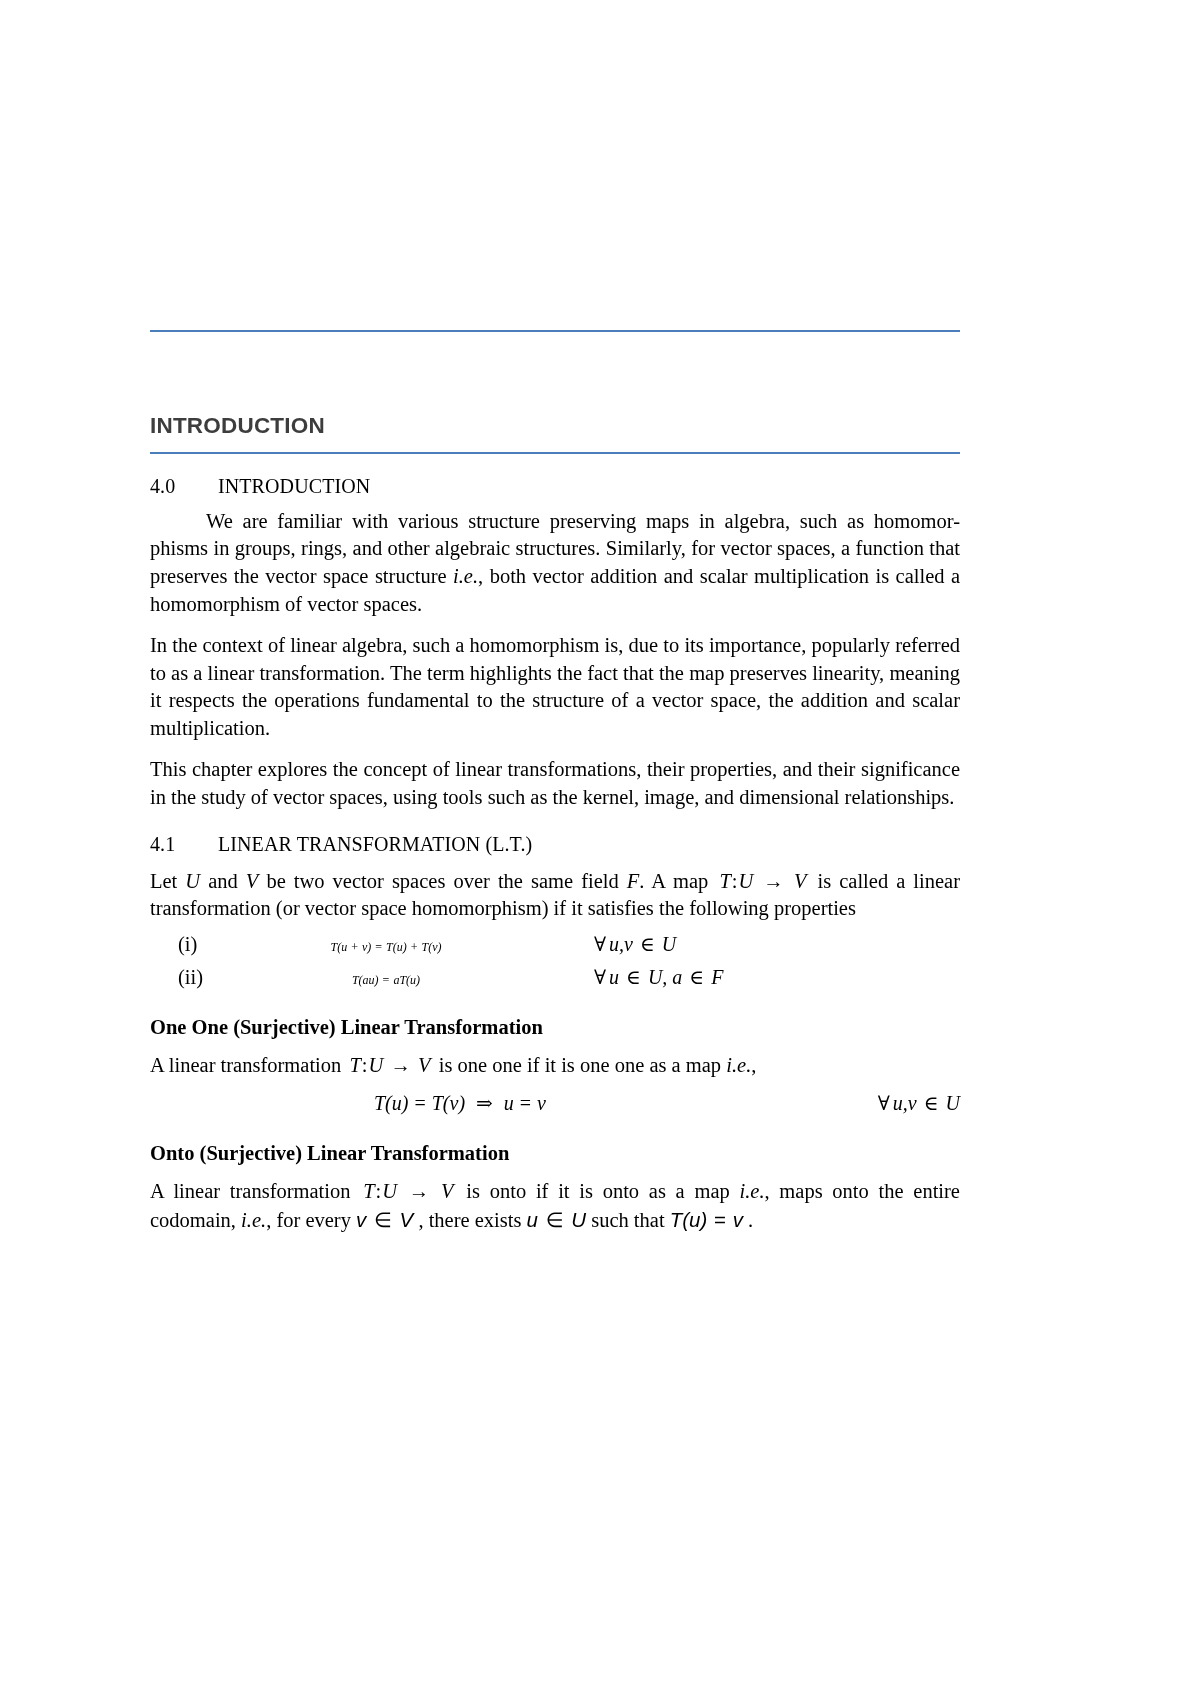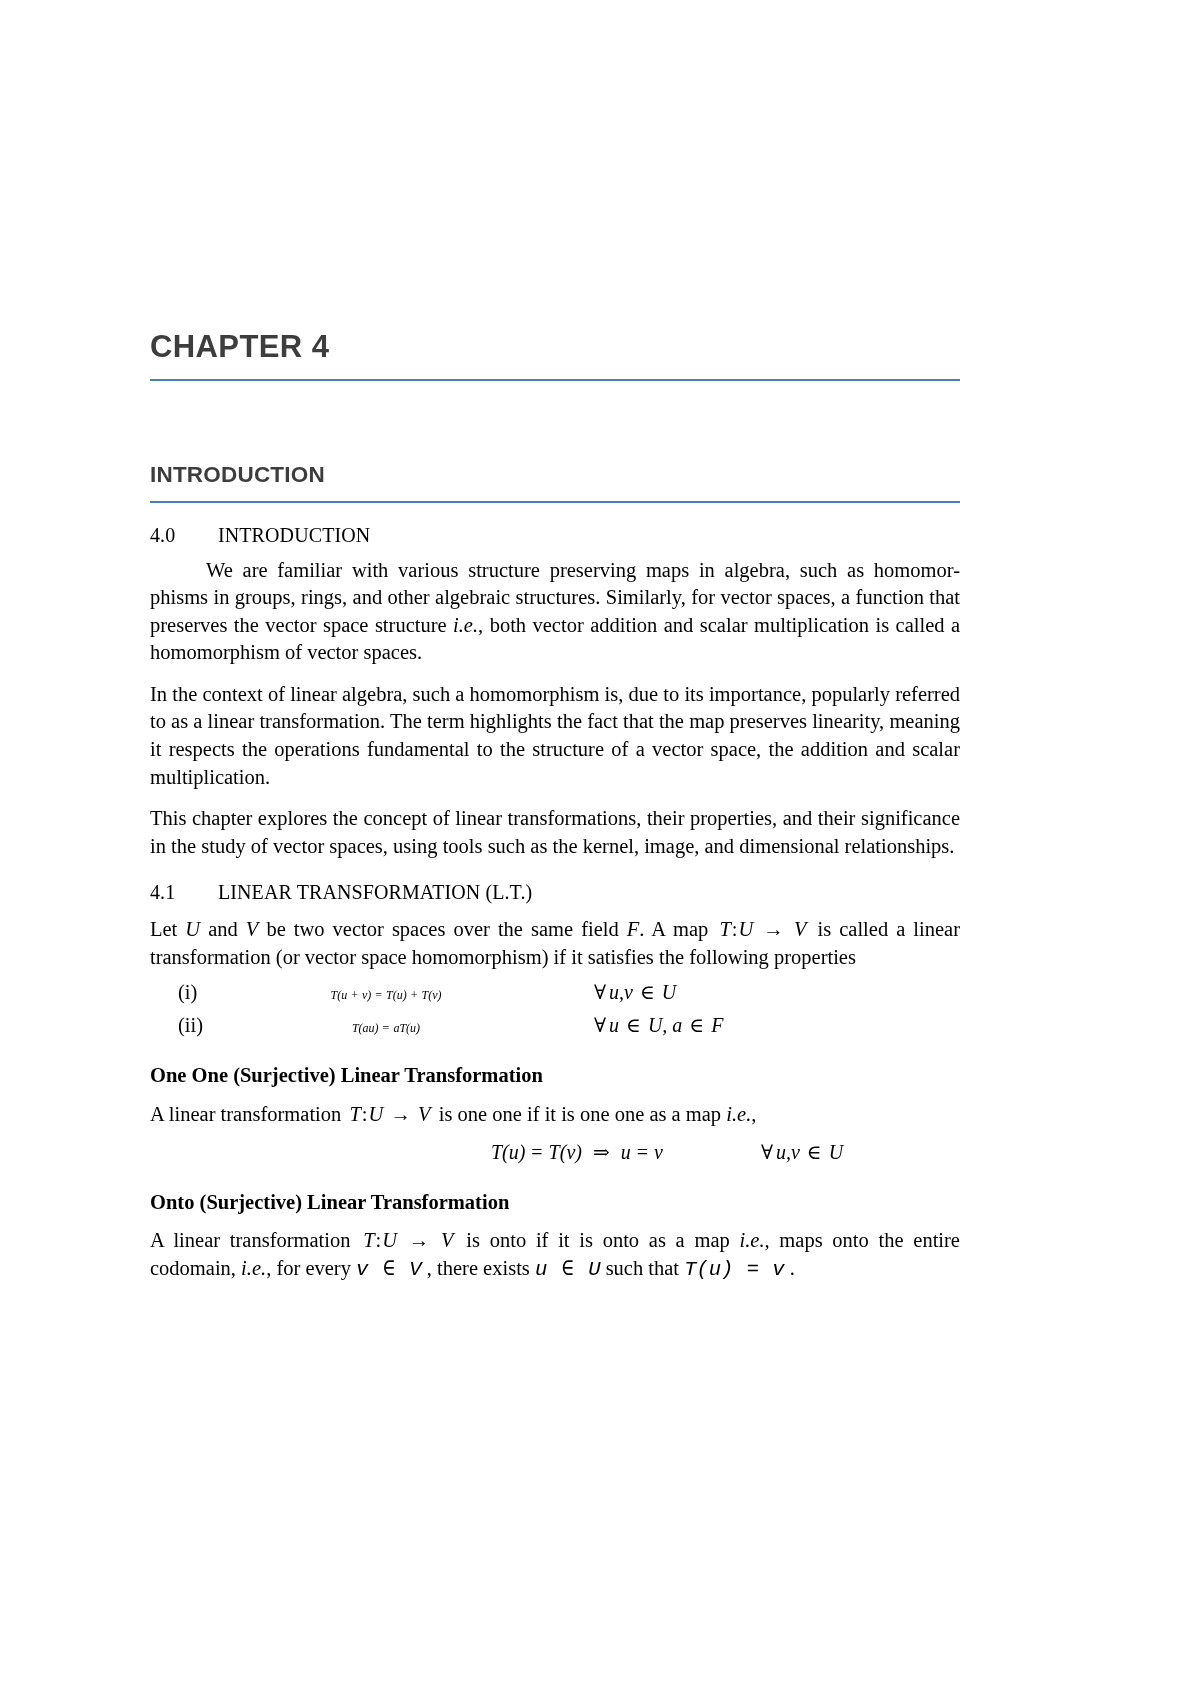--- a/index.html
+++ b/index.html
@@ -128,57 +128,56 @@
     flex: 0 0 auto;
     margin-left: 28px;
     font-style: italic;
     font-size: 20px;
   }
 
   .eq-center {
     margin: 11px 0 0 0;
     font-size: 20px;
     display: flex;
-    justify-content: center;
+    justify-content: space-between;
     padding-left: 150px;
   }
   .eq-center .eq-main {
     font-style: italic;
     width: 320px;
     text-align: center;
   }
   .eq-center .eq-cond {
     font-style: italic;
     margin-left: 24px;
   }
 
   
   .m {
     font-style: italic;
-    font-family: Liberation Mono, monospace;
+    font-family: Liberation Sans, sans-serif;
   }
   .mi { font-style: italic; }
   .op { font-style: normal; padding: 0 1px; }
   .arrow { font-style: normal; padding: 0 2px; }
   .inline-map {
     font-style: italic;
     white-space: nowrap;
     padding: 0 3px;
     margin-top: 24px;
   }
   .forall { font-style: normal; padding-right: 3px; }
   .elem { font-style: normal; padding: 0 2px; }
 </style>
 </head>
 <body>
 
 <div class="page">
   <div class="content">
 
-    <h1 class="chapter-title">CHAPTER 4</h1>
     <hr class="rule-blue">
 
     <h2 class="chapter-subtitle">
       <br>
       <span>INTRODUCTION</span>
     </h2>
     <hr class="rule-blue">
 
     <div class="section-head">
       <span class="sec-num">4.0</span><span>INTRODUCTION</span>

